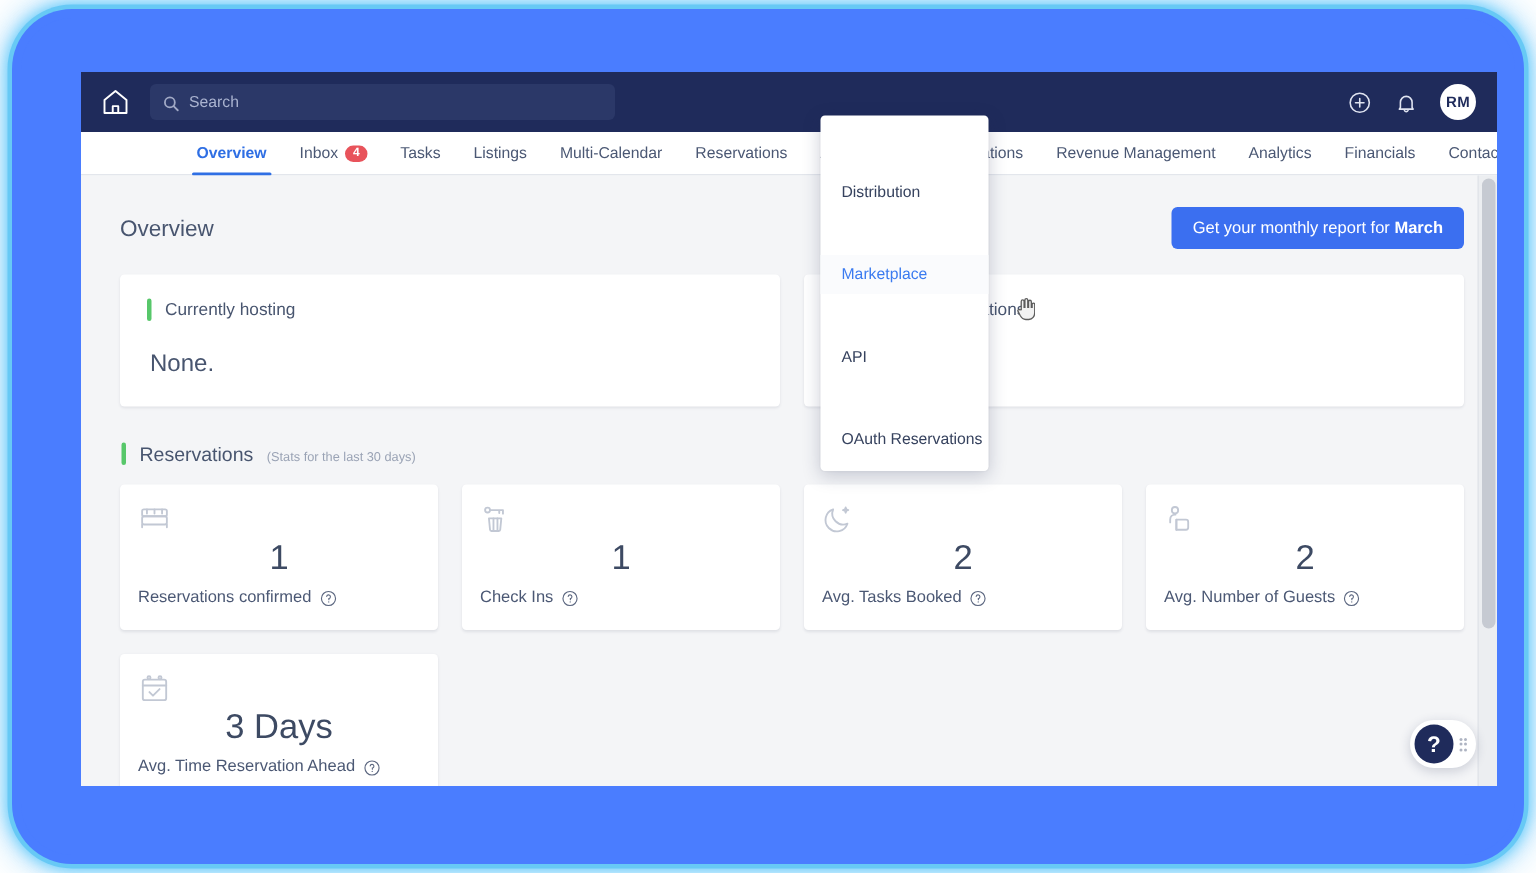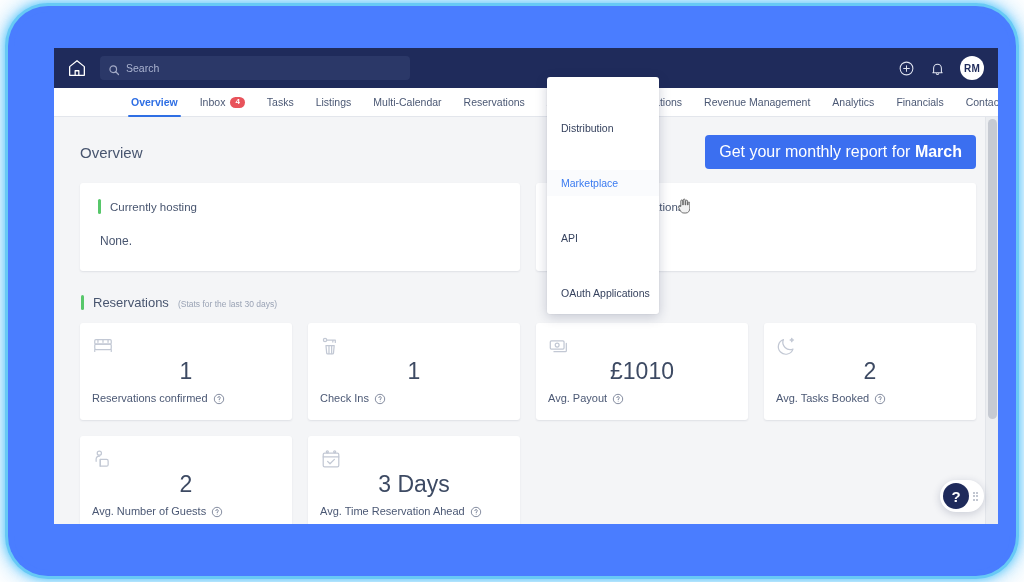--- a/index.html
+++ b/index.html
@@ -158,21 +158,21 @@
     overflow: hidden;
   }
   .page-head {
     display: flex; align-items: center;
     height: 34px;
   }
   .page-title { font-size: 15px; color: #48556f; }
   .report-btn {
     margin-left: auto;
     background: #3b6ff0; color: #fff;
-    font-size: 16px;
+    font-size: 11px;
     border: 0; border-radius: 4px;
     padding: 8px 14px;
     cursor: pointer;
     font-family: "Liberation Sans", sans-serif;
   }
   .report-btn b { font-weight: bold; }
 
   
   .status-row { display: flex; gap: 16px; margin-top: 14px; }
   .status-card {
@@ -181,21 +181,21 @@
     border-radius: 3px;
     box-shadow: 0 1px 2px rgba(40,50,80,.10);
     padding: 16px 18px 34px;
     height: 88px;
   }
   .acc-title {
     display: flex; align-items: center; gap: 9px;
     font-size: 11.5px; color: #48556f;
   }
   .acc-bar { width: 3px; height: 15px; background: #57c76a; border-radius: 2px; flex: 0 0 auto; }
-  .card-body { margin-top: 20px; font-size: 12px; color: #48556f; padding-left: 2px; }
+  .card-body { margin-top: 20px; font-size: 16px; color: #48556f; padding-left: 2px; }
 
   
   .sec-head {
     display: flex; align-items: baseline; gap: 9px;
     margin-top: 24px; padding-left: 1px;
   }
   .sec-head .acc-bar { align-self: center; }
   .sec-title { font-size: 13px; color: #48556f; }
   .sec-sub { font-size: 8.5px; color: #9aa3b5; }
 
@@ -346,21 +346,21 @@
           </div>
           <div class="tab">
             <span>Contacts</span>
           </div>
         </div>
 
       <div class="dropdown" id="dropdown">
           <div class="dd-item">Distribution</div>
           <div class="dd-item hl">Marketplace</div>
           <div class="dd-item">API</div>
-          <div class="dd-item">OAuth Applications</div>
+          <div class="dd-item">OAuth Reservations</div>
         </div>
 
       <span class="cursor-hand">
         <svg viewBox="0 0 16 18" width="14" height="16" fill="#f2f2f2" stroke="#5c5c5c" stroke-width="1">
           <path d="M5.5 9.5V3.2a1.1 1.1 0 0 1 2.2 0v4.6h.6V2.2a1.1 1.1 0 0 1 2.2 0v5.6h.6V3.4a1.05 1.05 0 0 1 2.1 0v4.4h.6V5.5a1 1 0 0 1 2 0v6.1c0 3-1.8 5.4-4.5 5.4H9c-2.3 0-3.4-1.4-4.4-3.2L3 10.6c-.4-.8.7-1.7 1.4-1z"></path>
         </svg>
       </span>
 
       <div class="page">
 
@@ -424,36 +424,20 @@
                 <span>Check Ins</span>
                 <span class="q-ico"><svg viewBox="0 0 24 24" width="12" height="12" fill="none" stroke="#5c6780" stroke-width="1.5">
                     <circle cx="12" cy="12" r="9.4"></circle>
                     <path d="M9.6 9.2a2.5 2.5 0 1 1 2.9 2.9v1.5" stroke-linecap="round"></path>
                     <circle cx="12.3" cy="16.6" r="0.85" fill="#5c6780" stroke="none"></circle>
                   </svg></span>
               </div>
             </div>
             <div class="stat-card">
               <span class="stat-ico"><svg viewBox="0 0 24 24" width="22" height="22" fill="none" stroke="#c2c8d4" stroke-width="1.35" stroke-linecap="round" stroke-linejoin="round">
-                  <rect x="2.5" y="6.5" width="15" height="9" rx="1.2"></rect>
-                  <circle cx="10" cy="11" r="2.1"></circle>
-                  <path d="M20 9v8.2a1 1 0 0 1-1 1H6.5"></path>
-                </svg></span>
-              <div class="stat-val">£1010</div>
-              <div class="stat-lab">
-                <span>Avg. Payout</span>
-                <span class="q-ico"><svg viewBox="0 0 24 24" width="12" height="12" fill="none" stroke="#5c6780" stroke-width="1.5">
-                    <circle cx="12" cy="12" r="9.4"></circle>
-                    <path d="M9.6 9.2a2.5 2.5 0 1 1 2.9 2.9v1.5" stroke-linecap="round"></path>
-                    <circle cx="12.3" cy="16.6" r="0.85" fill="#5c6780" stroke="none"></circle>
-                  </svg></span>
-              </div>
-            </div>
-            <div class="stat-card">
-              <span class="stat-ico"><svg viewBox="0 0 24 24" width="22" height="22" fill="none" stroke="#c2c8d4" stroke-width="1.35" stroke-linecap="round" stroke-linejoin="round">
                   <path d="M18.5 15.4A8 8 0 0 1 8.1 5a8.2 8.2 0 1 0 10.4 10.4z"></path>
                   <path d="M17.2 3.6l.5 1.4 1.4.5-1.4.5-.5 1.4-.5-1.4-1.4-.5 1.4-.5z"></path>
                 </svg></span>
               <div class="stat-val">2</div>
               <div class="stat-lab">
                 <span>Avg. Tasks Booked</span>
                 <span class="q-ico"><svg viewBox="0 0 24 24" width="12" height="12" fill="none" stroke="#5c6780" stroke-width="1.5">
                     <circle cx="12" cy="12" r="9.4"></circle>
                     <path d="M9.6 9.2a2.5 2.5 0 1 1 2.9 2.9v1.5" stroke-linecap="round"></path>
                     <circle cx="12.3" cy="16.6" r="0.85" fill="#5c6780" stroke="none"></circle>

